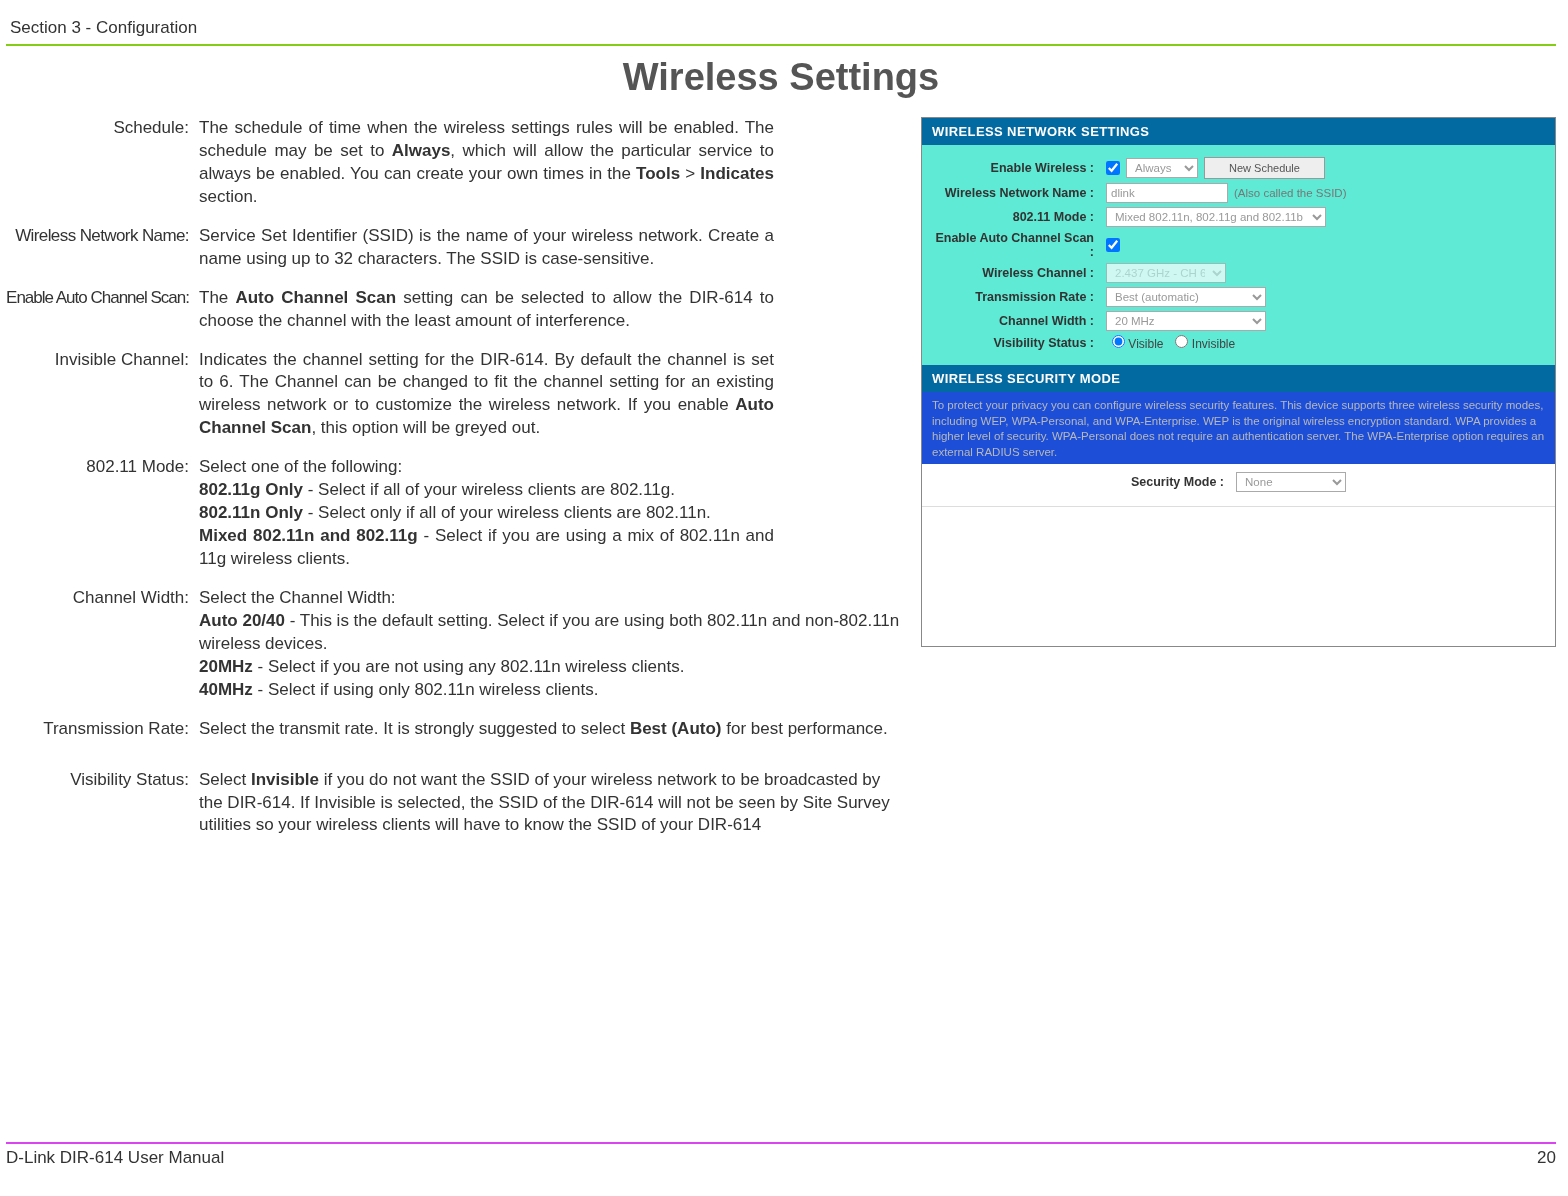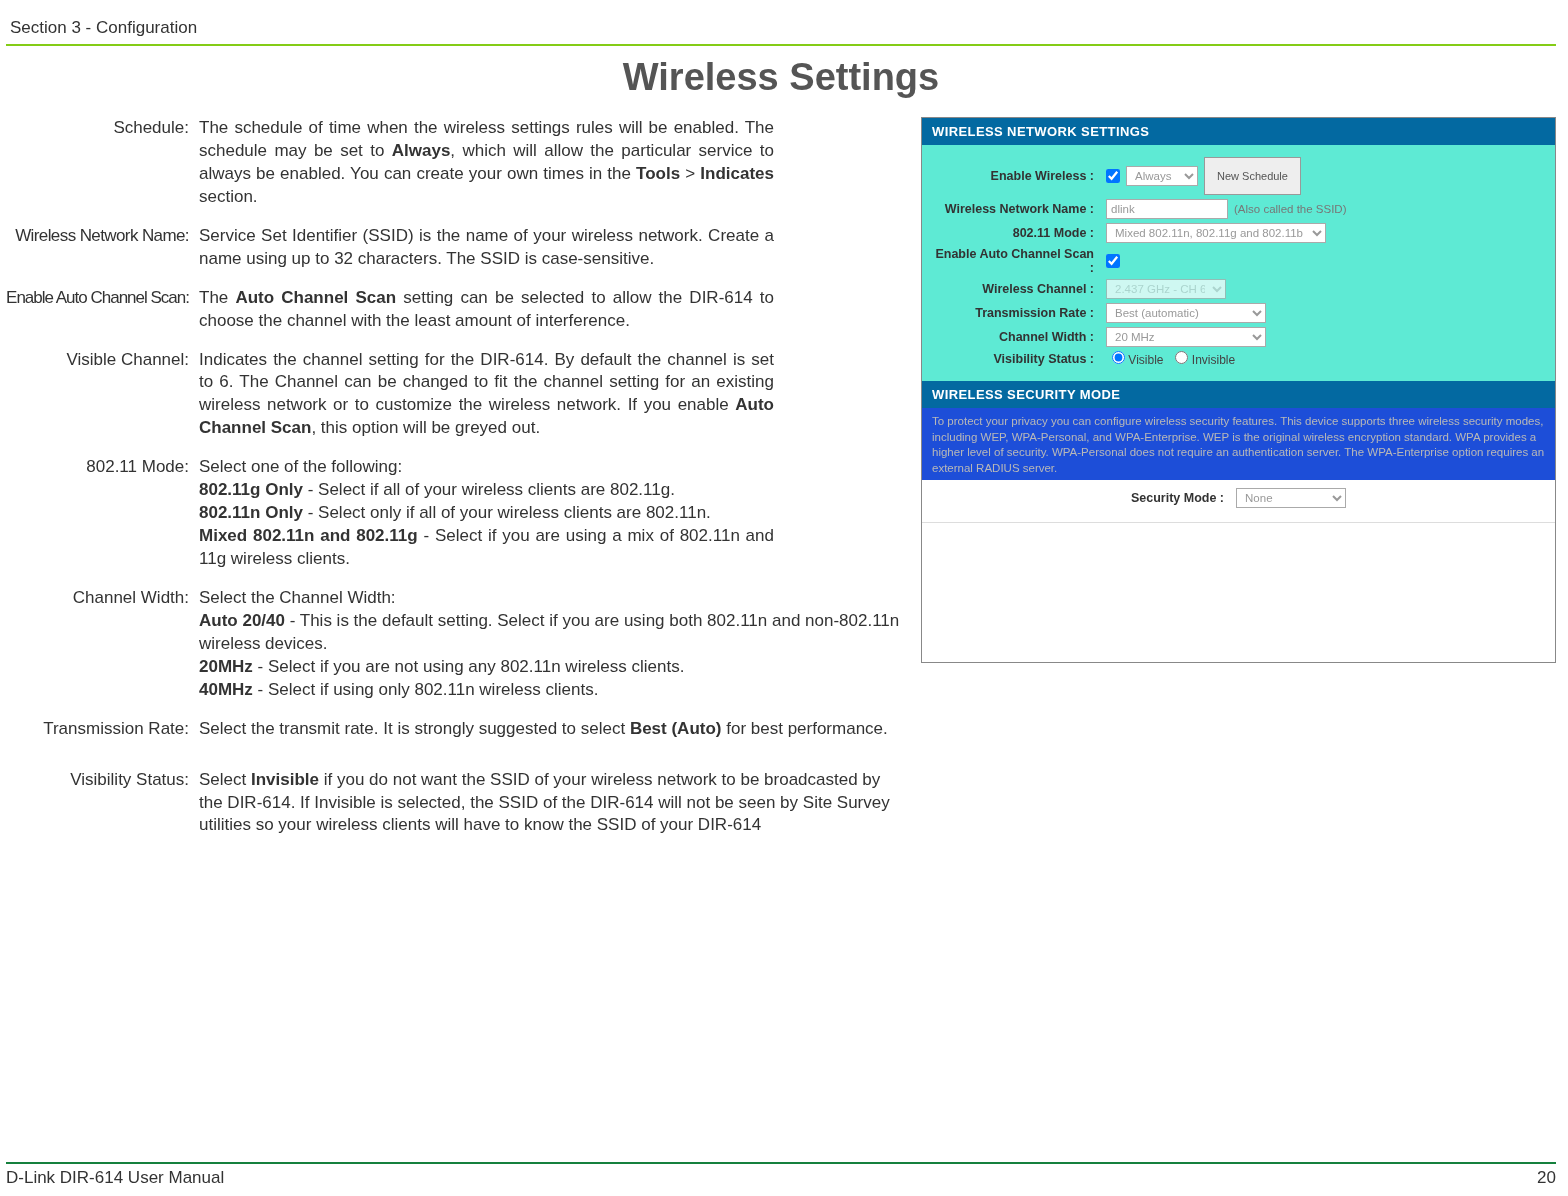--- a/index.html
+++ b/index.html
@@ -93,23 +93,23 @@
     border: 1px solid #aaa;
     background: #fff;
     height: 20px;
     font-size: 11.5px;
     padding: 1px 4px;
     color: #999;
   }
   .ss-btn {
     border: 1px solid #999;
     background: #eee;
-    height: 38px;
+    height: 22px;
     font-size: 11px;
-    padding: 0 12px;
+    padding: 0 24px;
     color: #555;
   }
   .ss-check { width: 14px; height: 14px; }
   .ss-note { color: #777; font-size: 11.5px; }
   .ss-radio { margin-left: 6px; }
   .ss-sec-text {
     font-size: 11.5px;
     color: #b8b8b8;
     line-height: 1.35;
     padding: 6px 10px 4px 10px;
@@ -119,24 +119,24 @@
     background:#fff;
     padding:4px 10px 10px 10px;
   }
   .ss-blank {
     height: 140px;
     background:#fff;
     border-top:1px solid #ddd;
   }
   .footer {
     position: absolute;
-    bottom: 8px;
+    bottom: 28px;
     left: 6px;
     right: 12px;
-    border-top: 2px solid #15803d;
+    border-top: 2px solid #d946ef;
     padding-top: 4px;
     display: flex;
     justify-content: space-between;
     font-size: 17px;
     color: #333;
   }
   .footer-left { font-family: "Trebuchet MS", sans-serif; }
 </style>
 </head>
 <body>
@@ -163,21 +163,21 @@
     </div>
 
     <div class="def-row">
       <div class="def-label" style="letter-spacing:-1px;">Enable Auto Channel Scan:</div>
       <div class="def-desc" style="max-width:575px;">
         <span>The </span><b>Auto Channel Scan</b><span> setting can be selected to allow the DIR-614 to choose the channel with the least amount of interference.</span>
       </div>
     </div>
 
     <div class="def-row">
-      <div class="def-label">Visible Channel:</div>
+      <div class="def-label">Invisible Channel:</div>
       <div class="def-desc" style="max-width:575px;">
         <span>Indicates the channel setting for the DIR-614. By default the channel is set to 6. The Channel can be changed to fit the channel setting for an existing wireless network or to customize the wireless network. If you enable </span><b>Auto Channel Scan</b><span>, this option will be greyed out.</span>
       </div>
     </div>
 
     <div class="def-row">
       <div class="def-label">802.11 Mode:</div>
       <div class="def-desc" style="max-width:575px;">
         <span>Select one of the following:</span><br>
         <b>802.11g Only</b><span> - Select if all of your wireless clients are 802.11g.</span><br>

